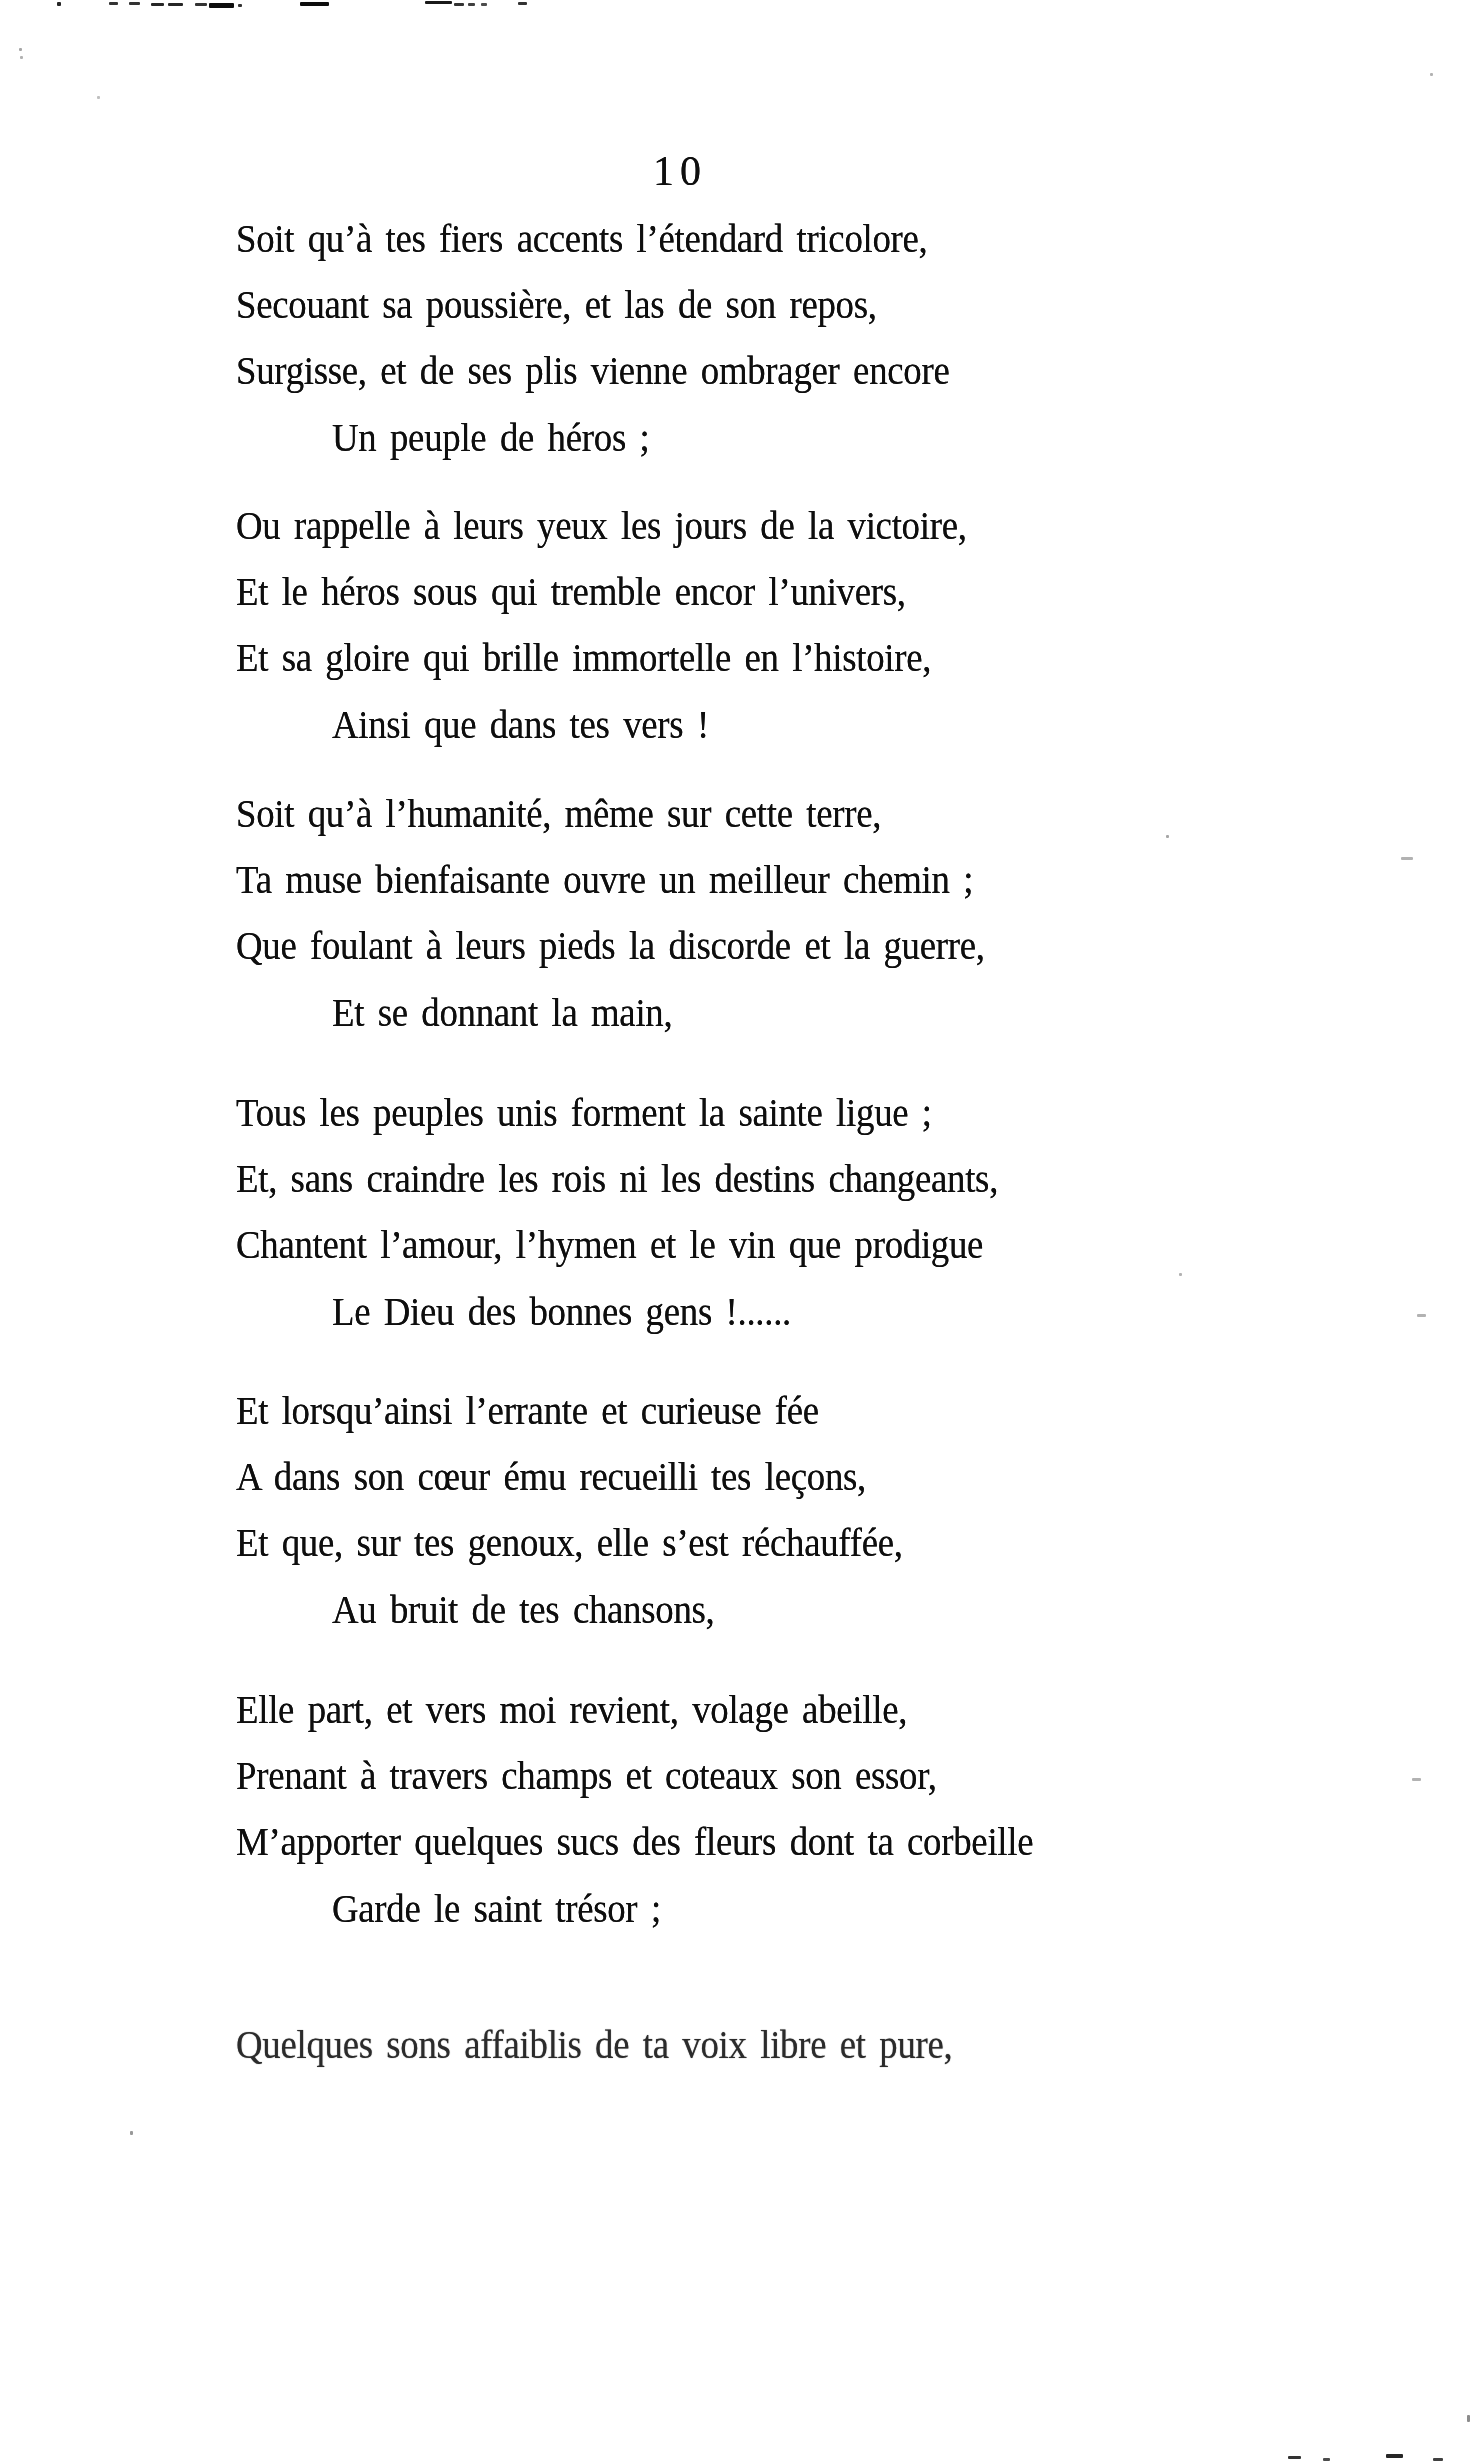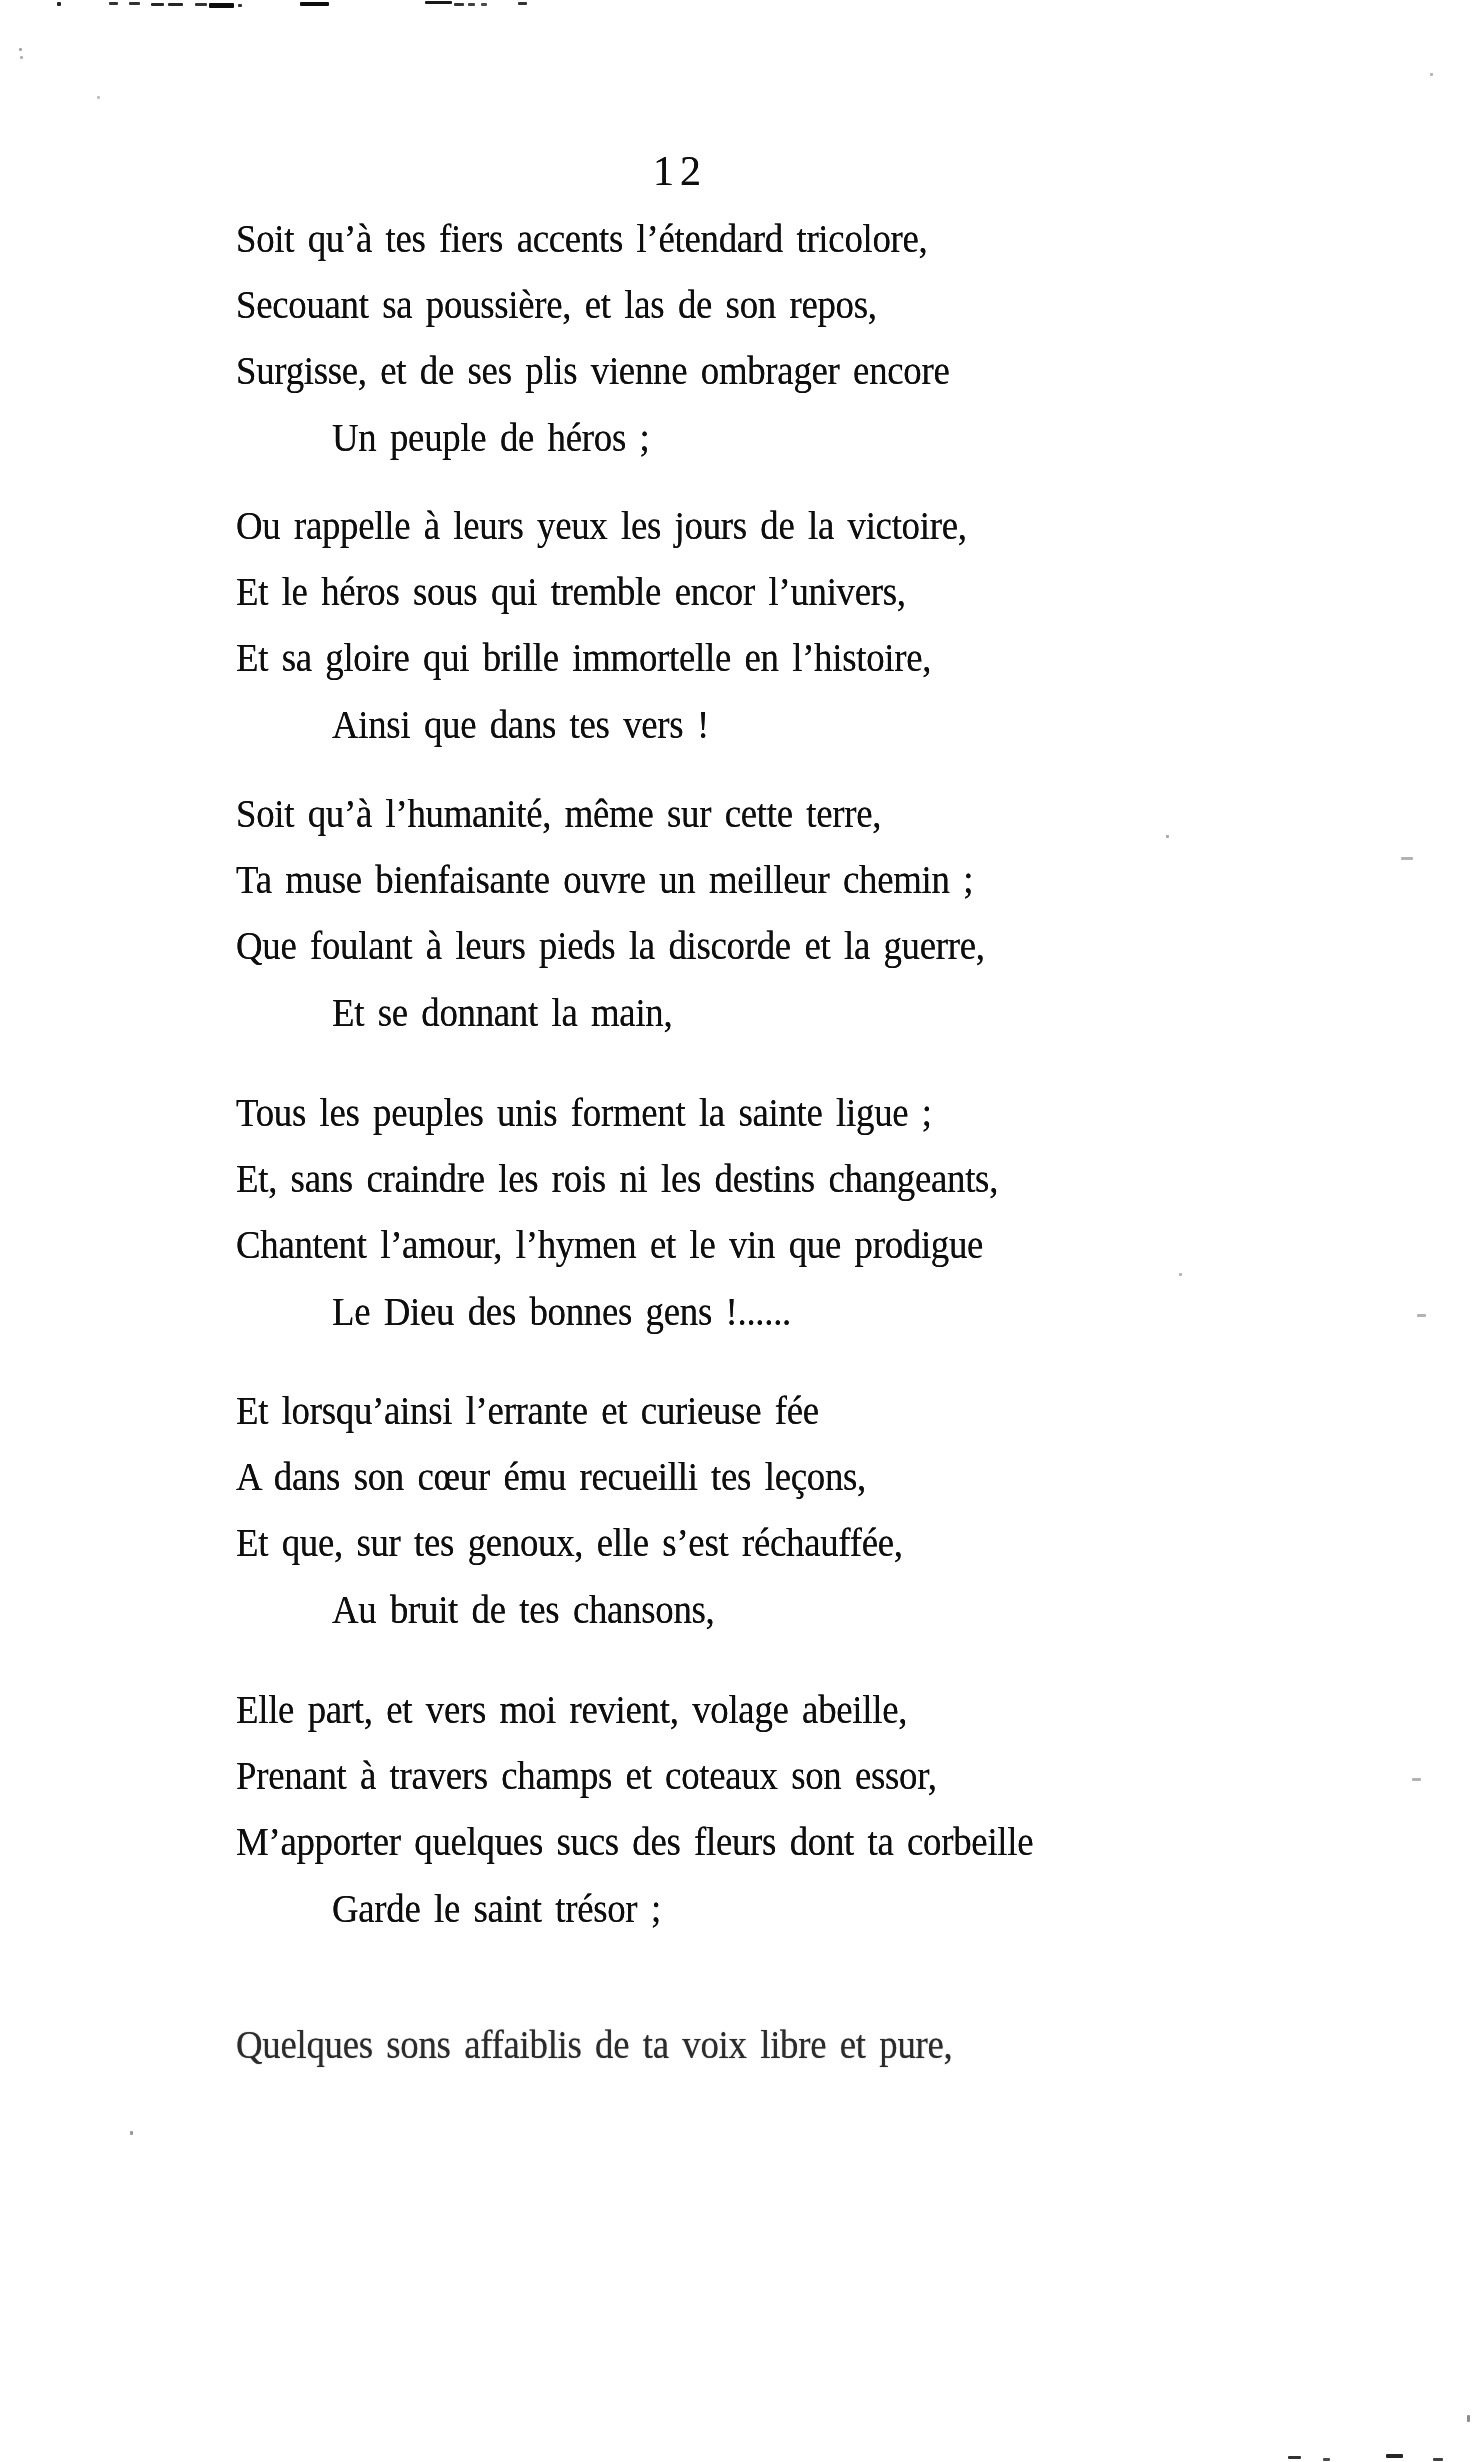--- a/index.html
+++ b/index.html
@@ -39,21 +39,21 @@
     color:#1c1c1c;
     text-shadow:0 0 1px rgba(20,20,20,.7);
     opacity:.93;
   }
   .speck{position:absolute;background:#000;border-radius:1px;}
 </style>
 </head>
 <body>
 
 <div class="page">
-  <div class="page-number">12</div>
+  <div class="page-number">10</div>
   <div class="poem" id="poem">
       <div class="stanza" style="top: 219px;">
         <div class="line" style="top: 0px;">Soit qu’à tes fiers accents l’étendard tricolore,</div>
         <div class="line" style="top: 66px;">Secouant sa poussière, et las de son repos,</div>
         <div class="line" style="top: 132px;">Surgisse, et de ses plis vienne ombrager encore</div>
         <div class="line indent" style="top: 199px;">Un peuple de héros ;</div>
       </div>
       <div class="stanza" style="top: 506px;">
         <div class="line" style="top: 0px;">Ou rappelle à leurs yeux les jours de la victoire,</div>
         <div class="line" style="top: 66px;">Et le héros sous qui tremble encor l’univers,</div>

